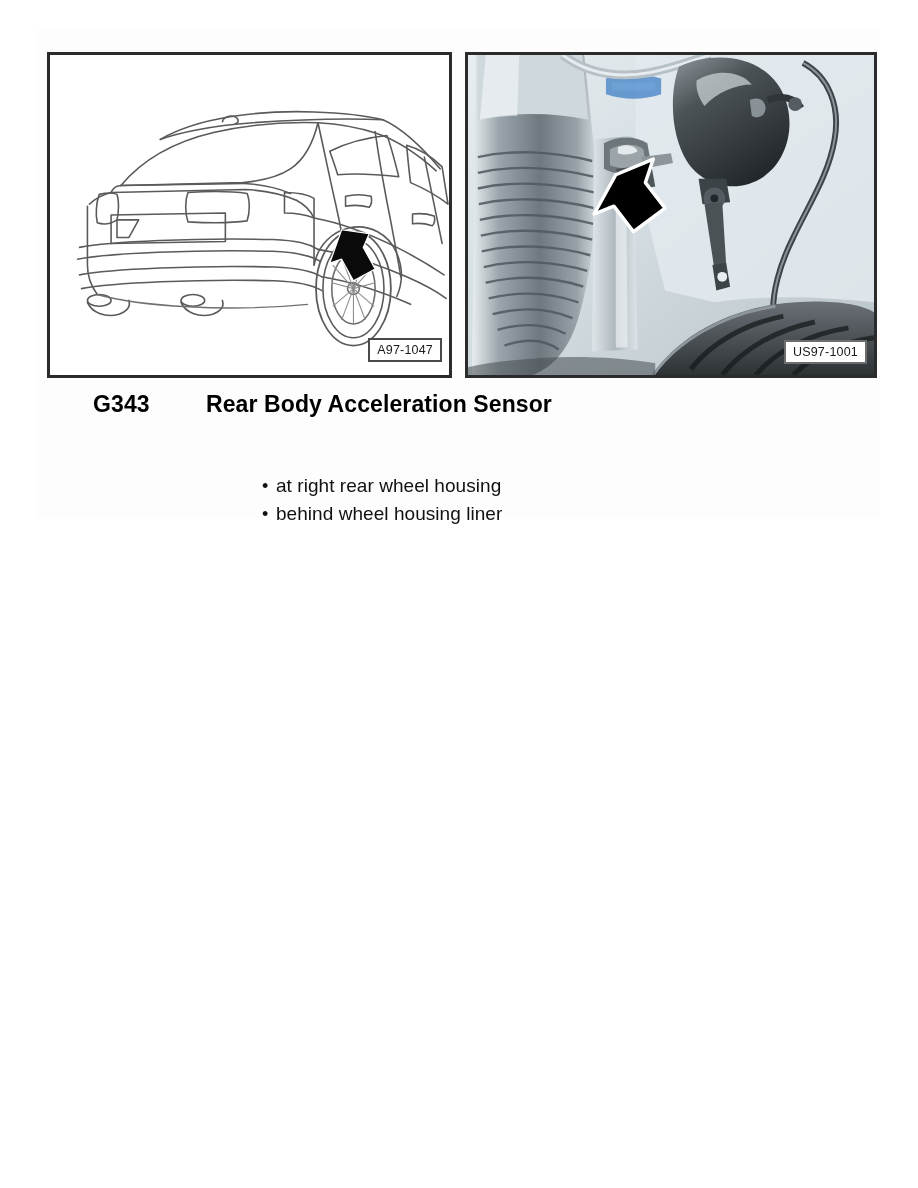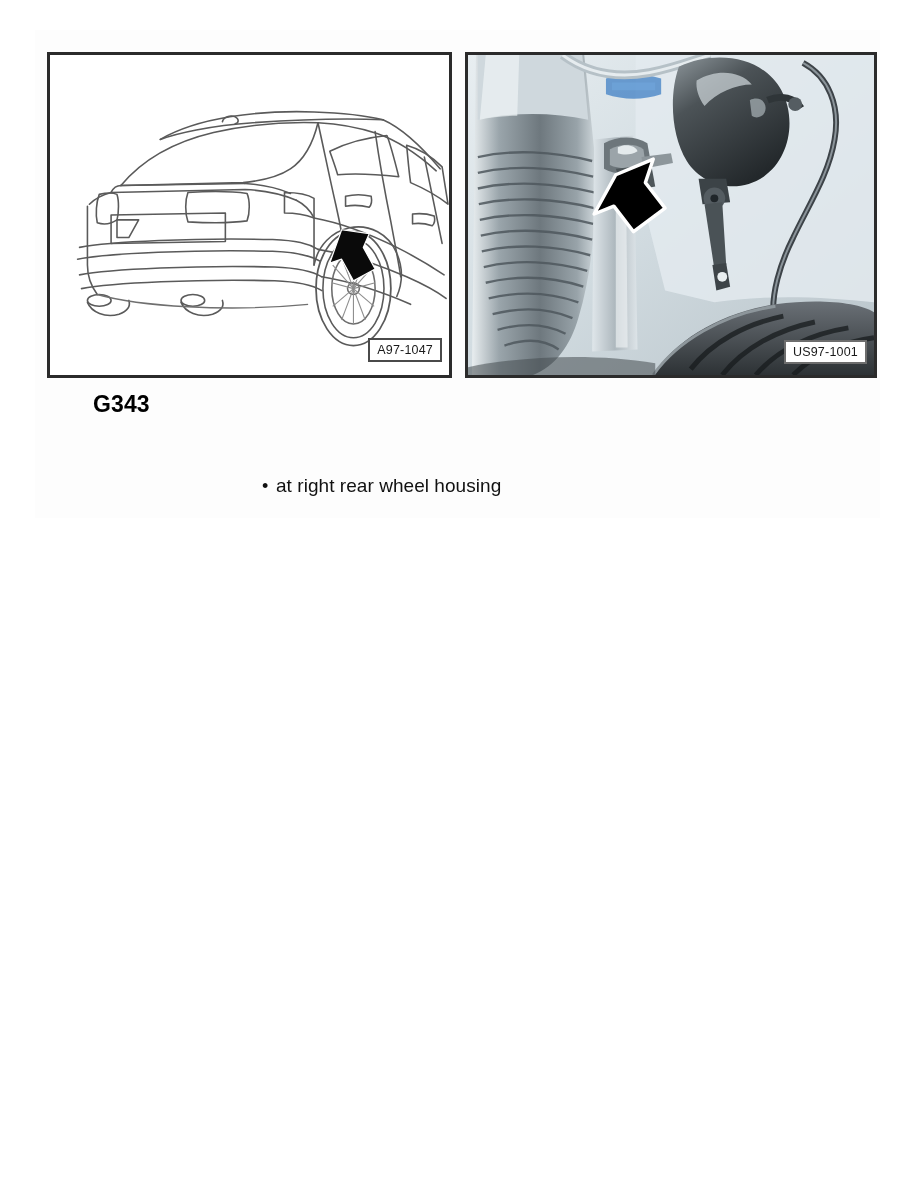--- a/index.html
+++ b/index.html
@@ -332,19 +332,23 @@
         </g>
       </svg>
 
       <div class="img-label right-chip">US97-1001</div>
     </div>
   </div>
 </div>
 
 <div class="caption-row">
   <span class="caption-code">G343</span>
+  <span class="caption-title">Rear Body Acceleration Sensor</span>
 </div>
 
 <ul class="bullet-list">
   <li class="bullet-item">
     <span class="bullet-dot">•</span><span>at right rear wheel housing</span>
   </li>
+  <li class="bullet-item">
+    <span class="bullet-dot">•</span><span>behind wheel housing liner</span>
+  </li>
 </ul>
 
 </body></html>

